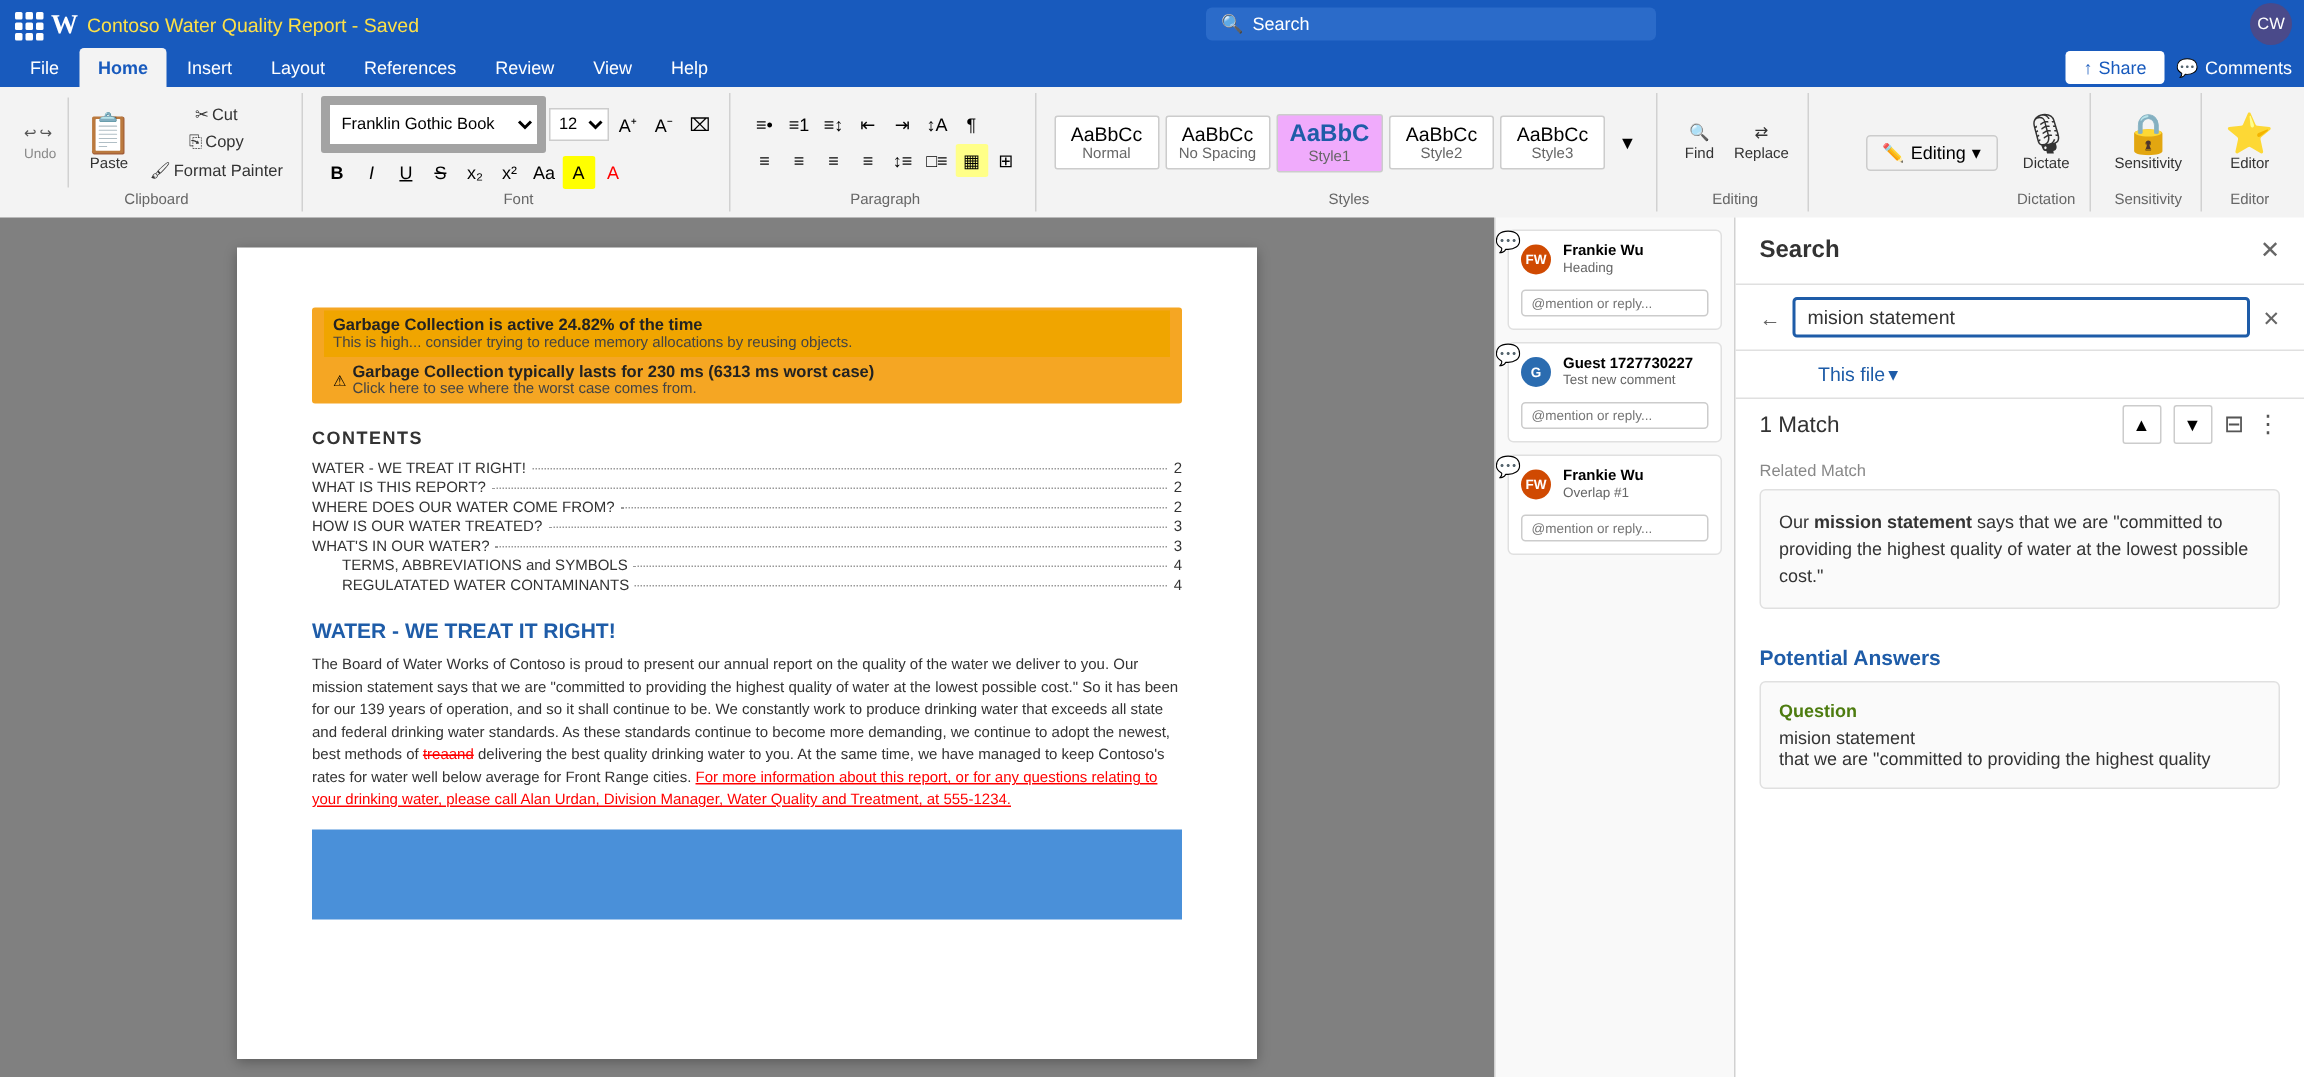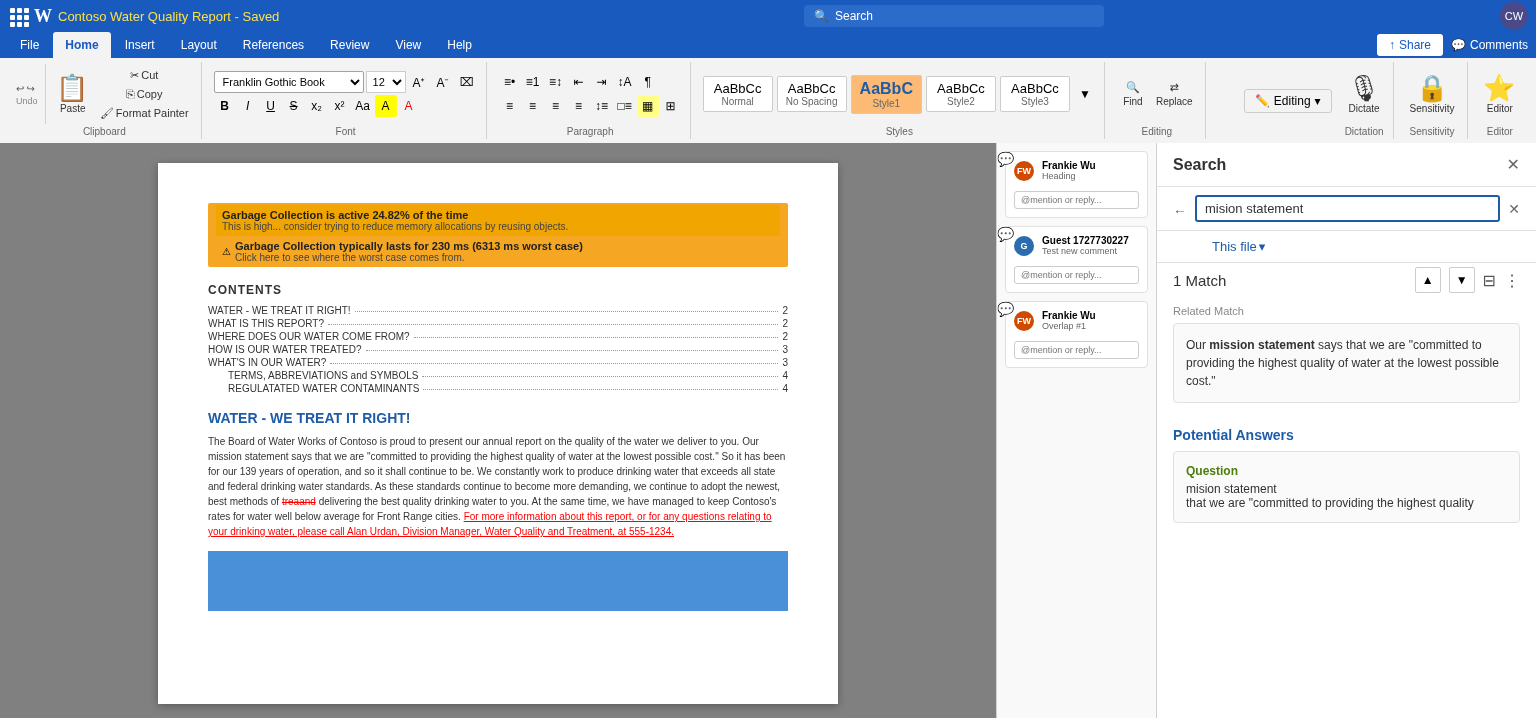--- a/index.html
+++ b/index.html
@@ -108,21 +108,21 @@
       font-size: 11px; color: #333; gap: 2px;
     }
     .rb-btn .icon { font-size: 18px; line-height: 1; }
     .rb-btn-label { font-size: 10px; }
     .rb-btn.large .icon { font-size: 26px; }
     .rb-btn.large { min-width: 40px; }
 
     .font-group { display: flex; flex-direction: column; gap: 2px; }
     .font-row { display: flex; align-items: center; gap: 2px; }
     .font-select {
-      height: 22px; font-size: 11px; border: 1px solid #a3a3a3; padding: 0 4px; background: white;
+      height: 38px; font-size: 11px; border: 6px solid #a3a3a3; padding: 0 4px; background: white;
       width: 150px; border-radius: 2px;
     }
     .font-size-select { height: 22px; font-size: 11px; border: 1px solid #ccc; padding: 0 2px; background: white; width: 40px; }
     .small-btn {
       width: 22px; height: 22px; border: 1px solid transparent; background: none;
       display: flex; align-items: center; justify-content: center; cursor: pointer; font-size: 12px; border-radius: 2px;
     }
     .formatting-row { display: flex; align-items: center; gap: 1px; }
 
     
@@ -466,21 +466,21 @@
     <div class="ribbon-group-content">
       <div class="styles-gallery">
         <div class="style-item">
           <div style="font-size:13px;">AaBbCc</div>
           <div class="style-name">Normal</div>
         </div>
         <div class="style-item">
           <div style="font-size:13px;">AaBbCc</div>
           <div class="style-name">No Spacing</div>
         </div>
-        <div class="style-item" style="background:#fdba74;">
+        <div class="style-item" style="background:#f0abfc;">
           <div style="font-size:16px; font-weight:bold; color:#1e5ca8;">AaBbC</div>
           <div class="style-name">Style1</div>
         </div>
         <div class="style-item">
           <div style="font-size:13px;">AaBbCc</div>
           <div class="style-name">Style2</div>
         </div>
         <div class="style-item">
           <div style="font-size:13px;">AaBbCc</div>
           <div class="style-name">Style3</div>

